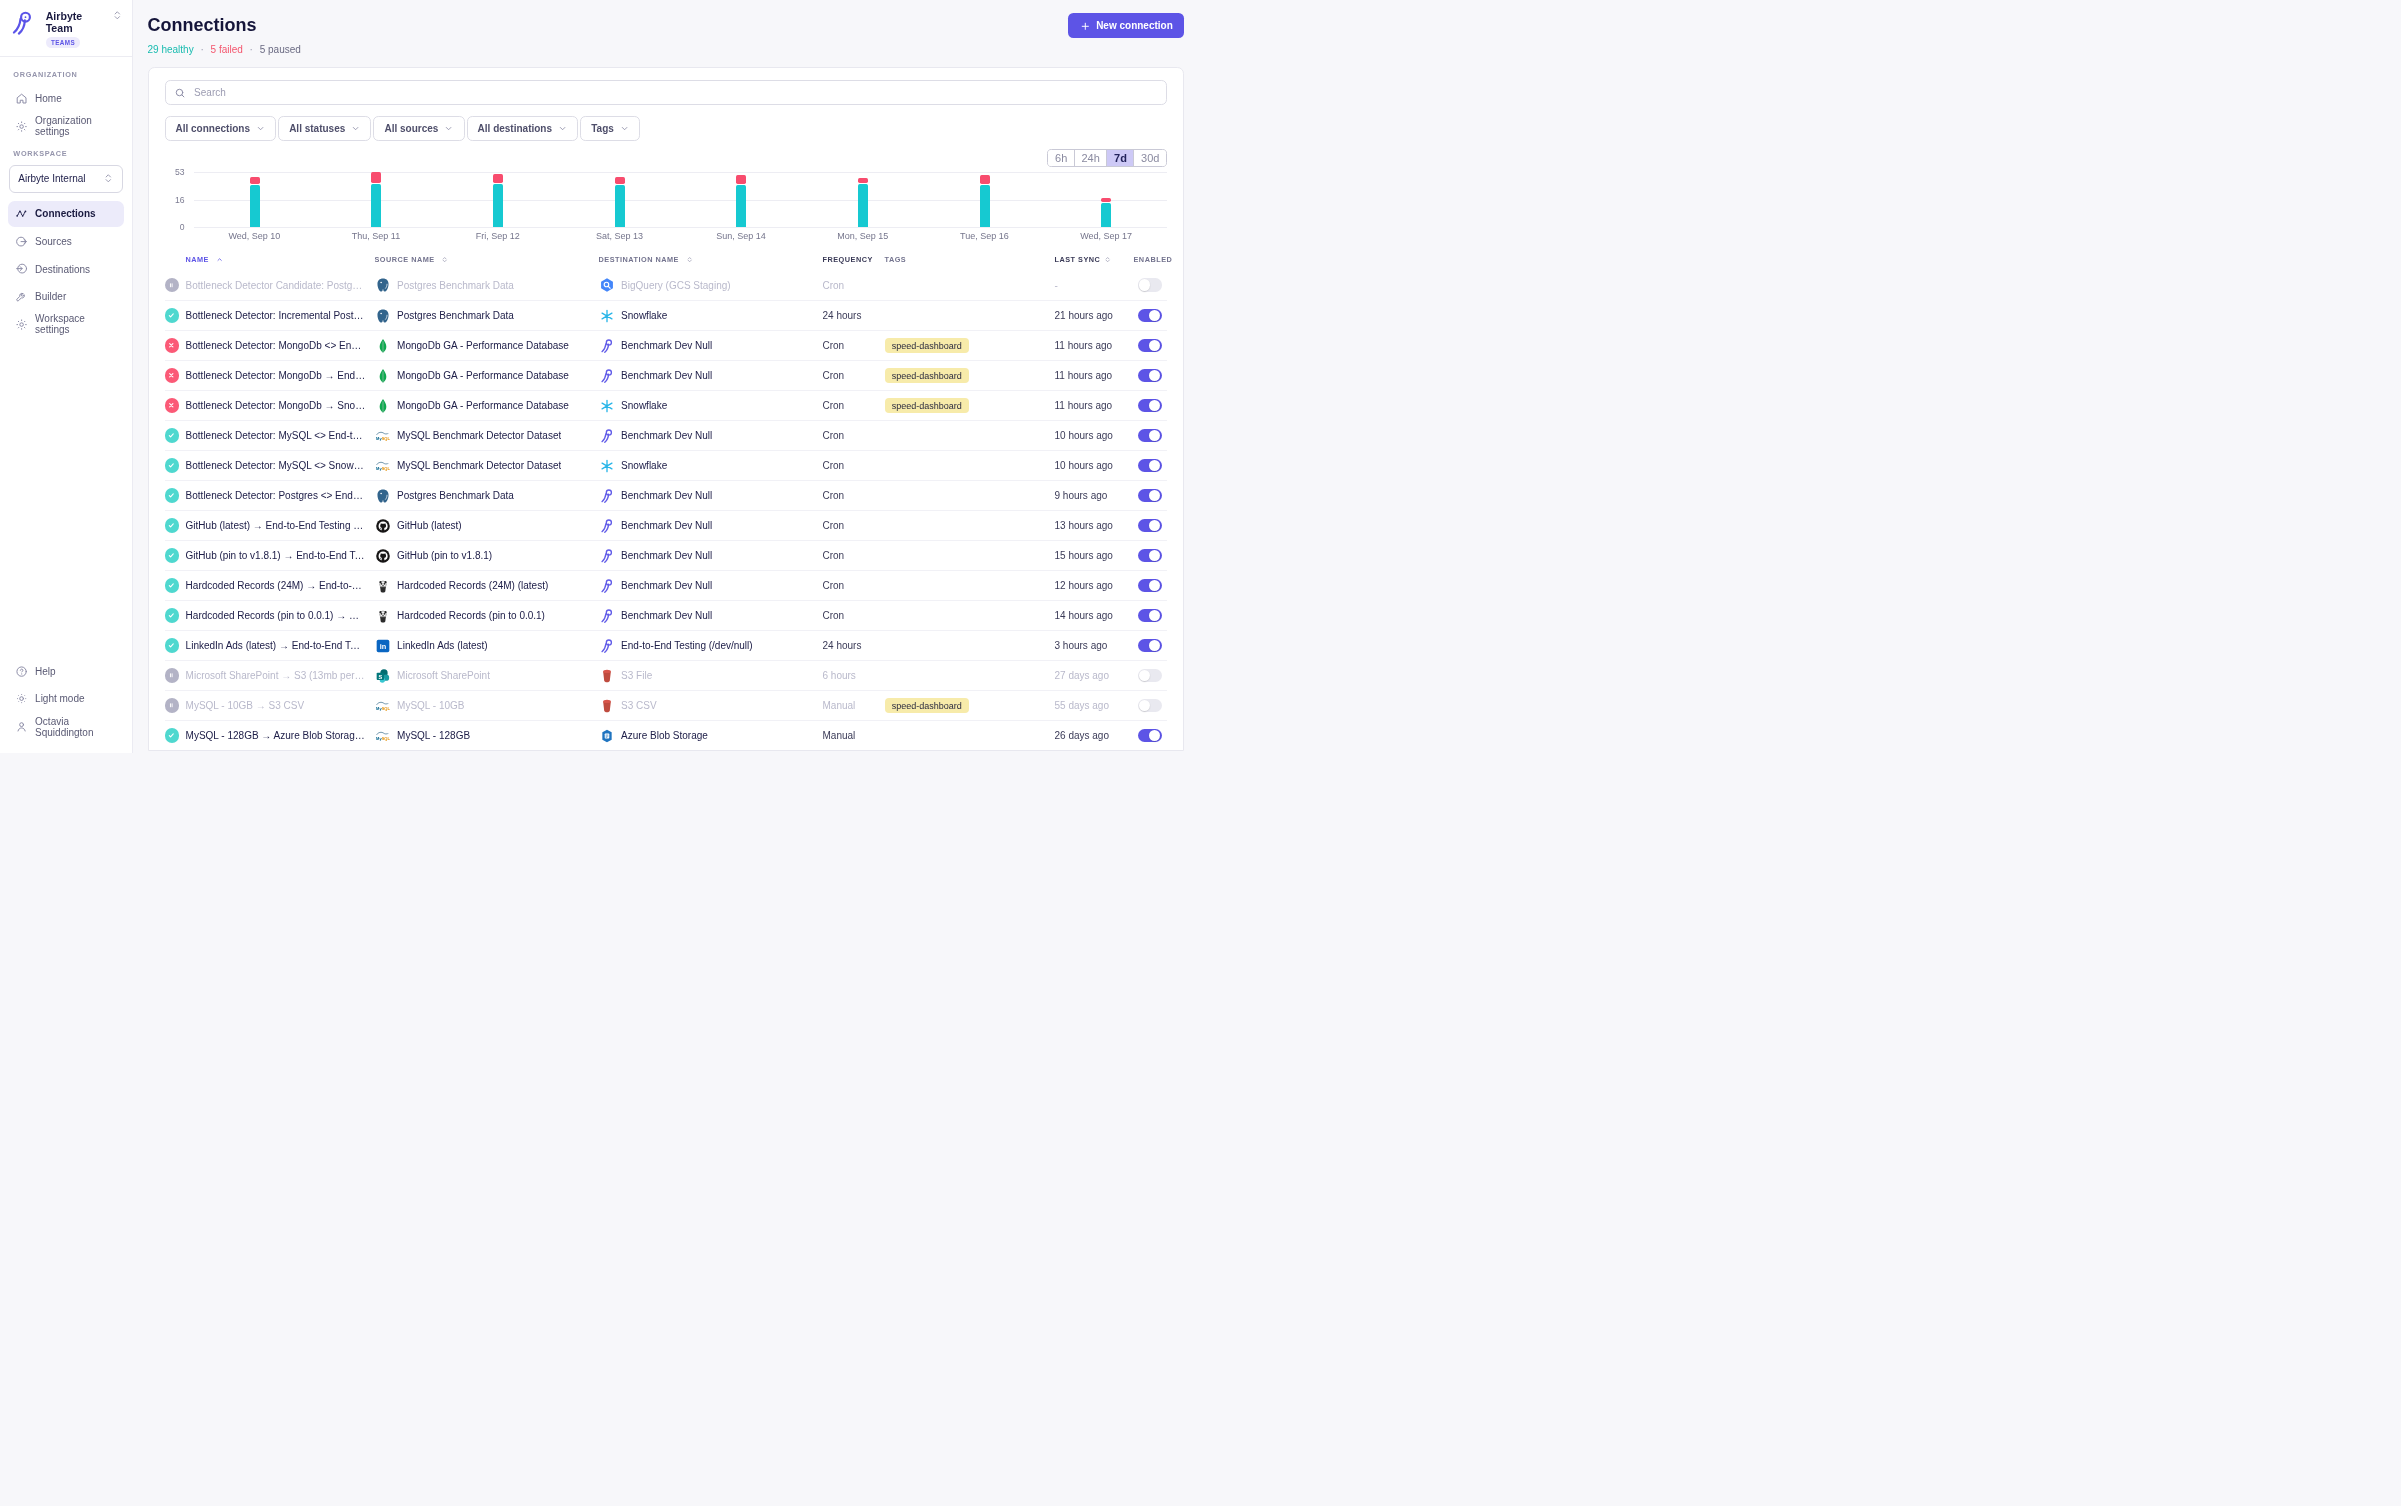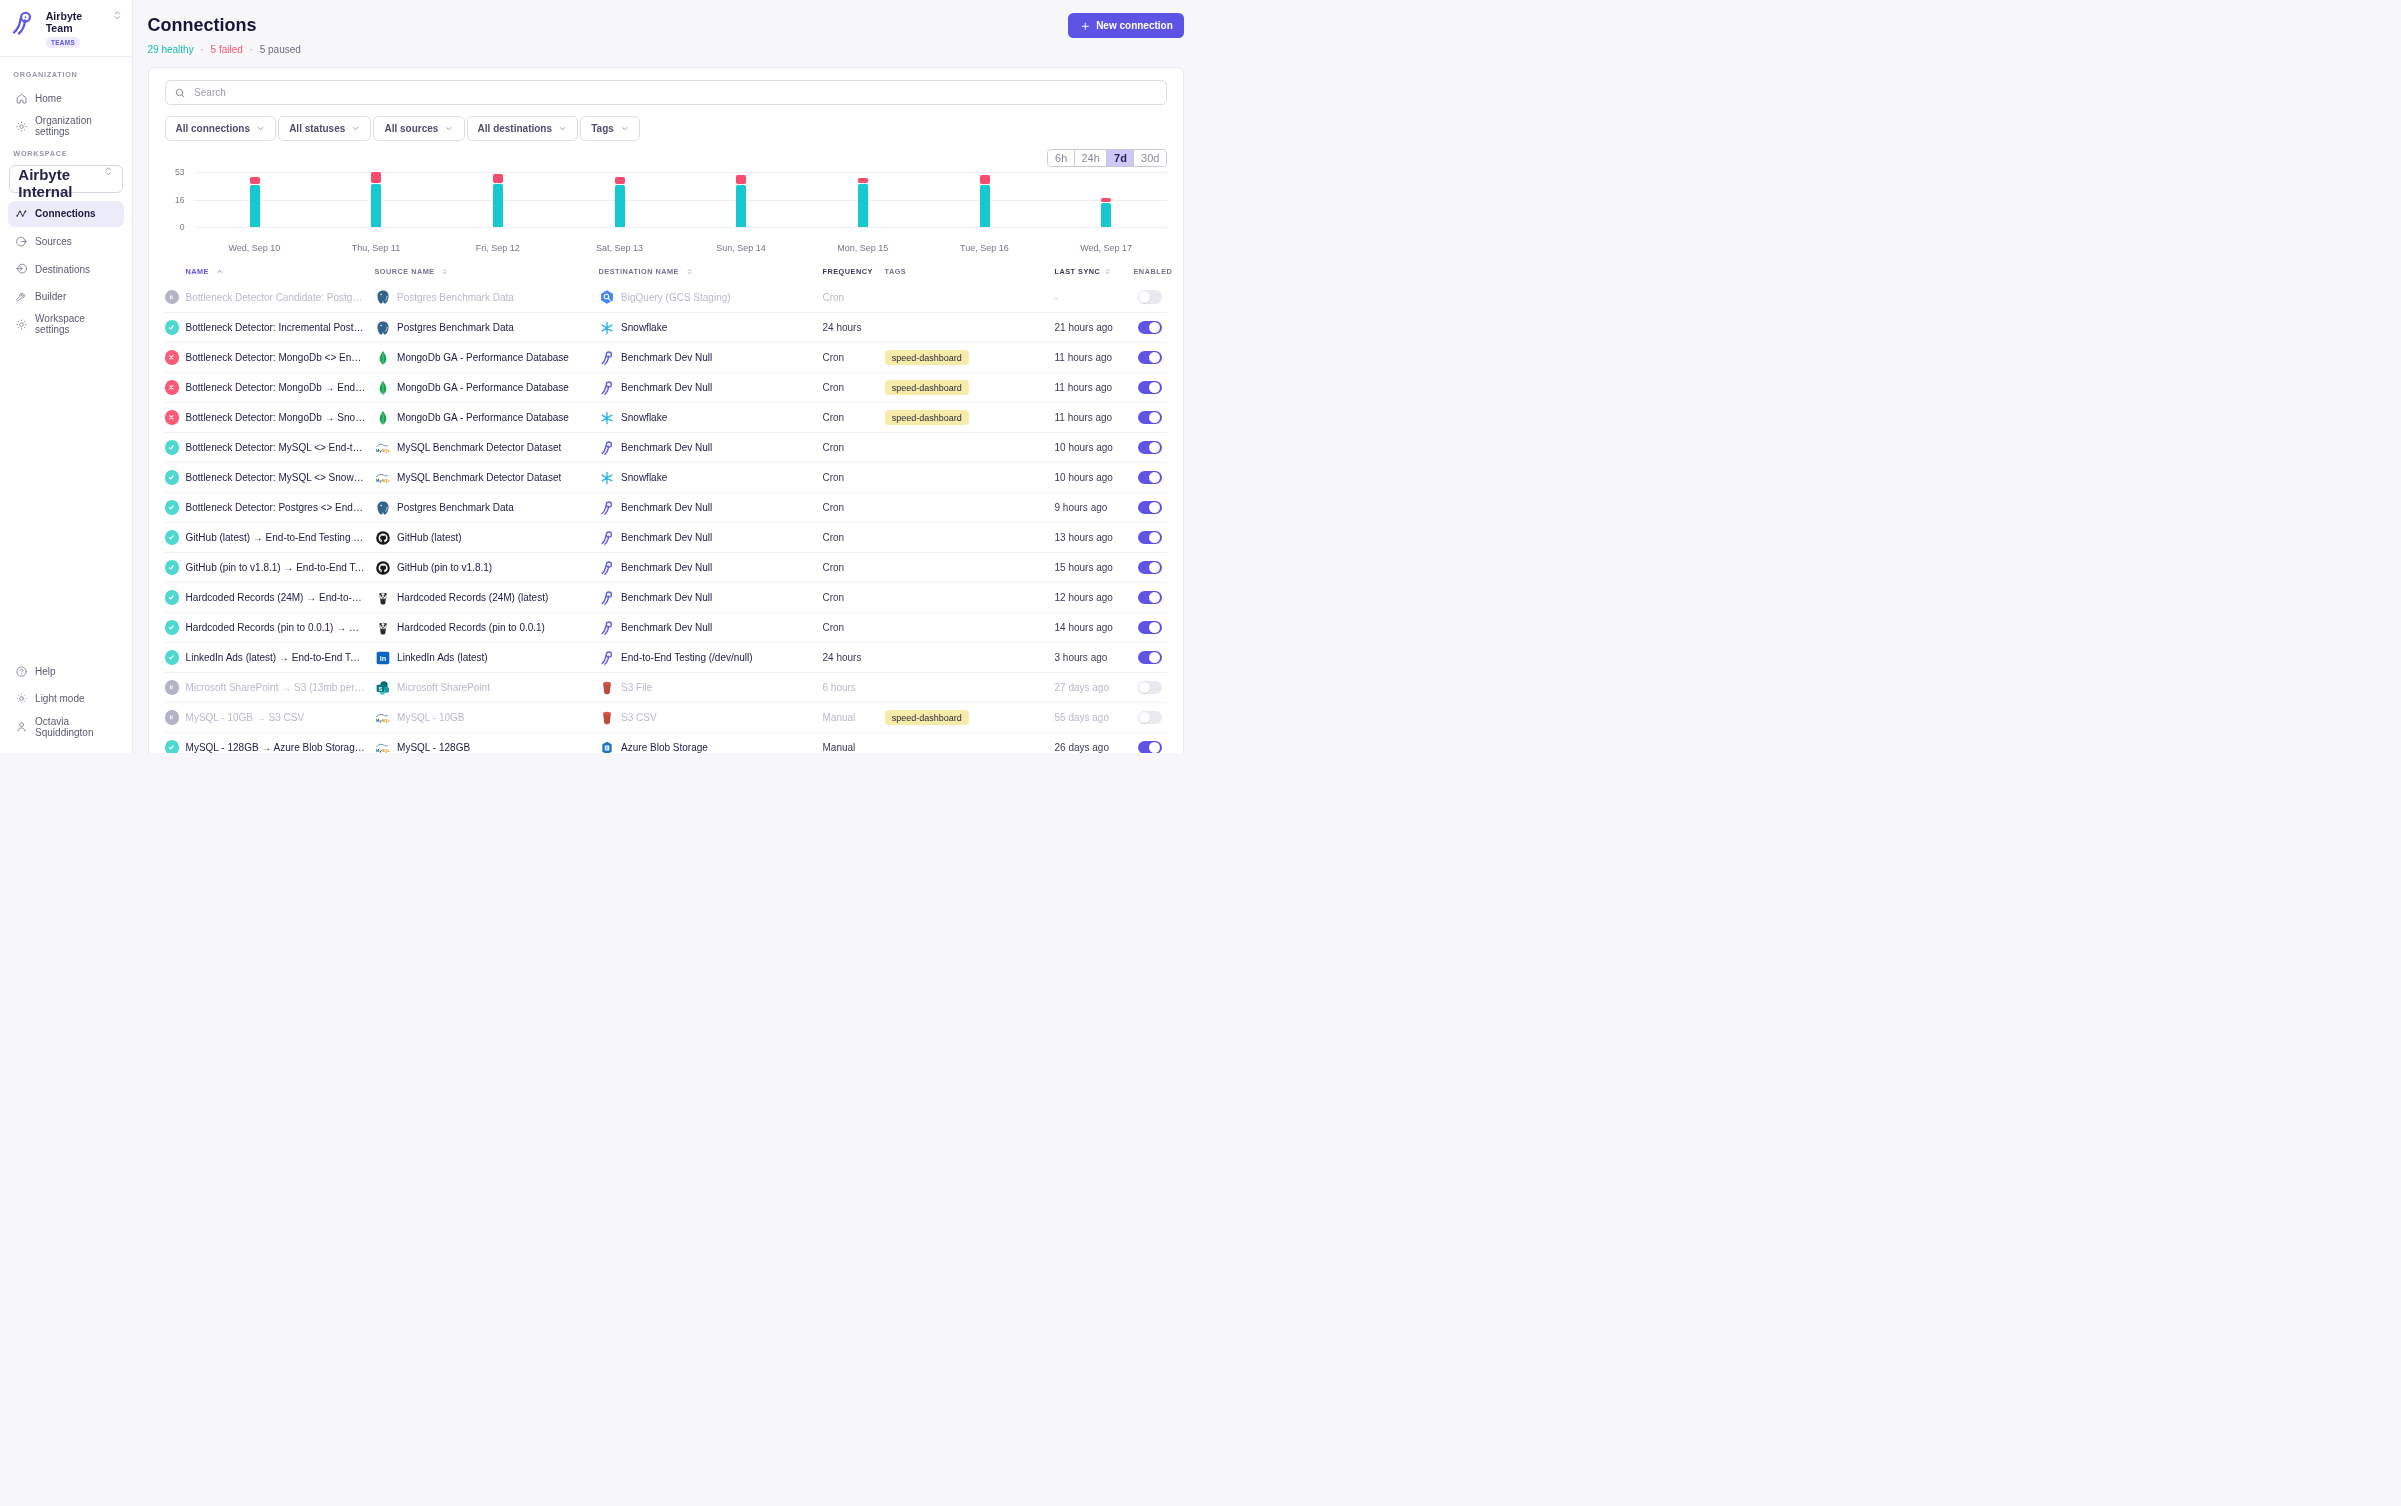--- a/index.html
+++ b/index.html
@@ -24,23 +24,23 @@
   .updown{display:flex;color:#9A9AB0}
   .updown svg{width:10.6px;height:10.6px}
   .side-divider{height:0.7px;background:#ECECF2;margin:1.3px -8px 5.3px}
   .section-label{font-size:7.3px;font-weight:bold;color:#9595AC;letter-spacing:0.7px;margin:8px 5.3px 6.6px}
   .side-item{display:flex;align-items:center;gap:7.3px;height:26.4px;padding:0 6.6px;border-radius:6.6px;
              color:#595973;font-size:10px;font-weight:500;cursor:pointer;margin-bottom:1.3px}
   .side-icn{color:#8C8CA6;display:flex}
   .side-item .icn svg{width:13.2px;height:13.2px}
   .side-item.active{background:#ECEBFA;color:#1A1A40;font-weight:bold}
   .side-item.active .side-icn{color:#23234D}
-  .ws-selector{display:flex;align-items:flex-start;justify-content:space-between;border:0.7px solid #D8D8E3;
-               border-radius:6px;height:28px;padding:0 8px;margin:0 1.3px 8px;font-size:15px;
-               font-weight:700;color:#23234D;cursor:pointer}
+  .ws-selector{display:flex;align-items:center;justify-content:space-between;border:0.7px solid #D8D8E3;
+               border-radius:6px;height:28px;padding:0 8px;margin:0 1.3px 8px;font-size:10px;
+               font-weight:400;color:#23234D;cursor:pointer}
   .side-spacer{flex:1}
   
   .main{flex:1;padding:12px 17px 0 14.5px;min-width:0}
   .page-header{display:flex;justify-content:space-between;align-items:flex-start}
   h1{margin:2.6px 0 0;font-size:18px;font-weight:800;color:#15153A}
   .stats{margin-top:8.6px;font-size:10px;font-weight:500}
   .stat-healthy{color:var(--healthy)} .stat-failed{color:var(--failed)} .stat-paused{color:#6B6B83}
   .stat-dot{color:#9B9BB0;margin:0 4px}
   .new-conn{display:flex;align-items:center;gap:6px;background:var(--primary);color:#fff;border:none;
             border-radius:5.3px;height:25px;padding:0 11.2px;font-size:10px;font-weight:bold;
@@ -72,21 +72,21 @@
   .plot-wrap{display:flex}
   .ylabels{width:24px;position:relative;height:55px;margin-right:5.3px}
   .ylabels span{position:absolute;right:4px;transform:translateY(-50%);font-size:8.6px;color:#7C7C92}
   .plot{flex:1;position:relative;height:55px}
   .gridline{position:absolute;left:0;right:0;height:0.7px;background:#EDEDF3}
   .bars{position:absolute;inset:0;display:flex}
   .slot{flex:1;display:flex;align-items:flex-end;justify-content:center}
   .barcol{display:flex;flex-direction:column;align-items:center;gap:1.3px;width:10px}
   .bar-failed{width:10px;background:var(--bar-failed);border-radius:1.7px}
   .bar-success{width:10px;background:var(--bar-success);border-radius:1.7px 1.7px 0 0}
-  .xlabels{display:flex;margin-left:29px;margin-top:16px}
+  .xlabels{display:flex;margin-left:29px;margin-top:4px}
   .xlabels span{flex:1;text-align:center;font-size:9px;color:#75758C}
   
   .grid{display:grid;grid-template-columns:210px 224px 224px 62px 170px 79px 1fr;align-items:center}
   .thead{margin-top:8px;height:21px}
   .th{font-size:7.3px;font-weight:bold;color:#73738E;letter-spacing:0.5px;display:flex;
       align-items:center;gap:3.3px}
   .th-name{color:var(--primary);padding-left:21px}
   .sorticn{color:#9C9CB2;display:flex}
   .sorticn svg{width:7.3px;height:7.3px}
   .th-name .sorticn{color:var(--primary)}

